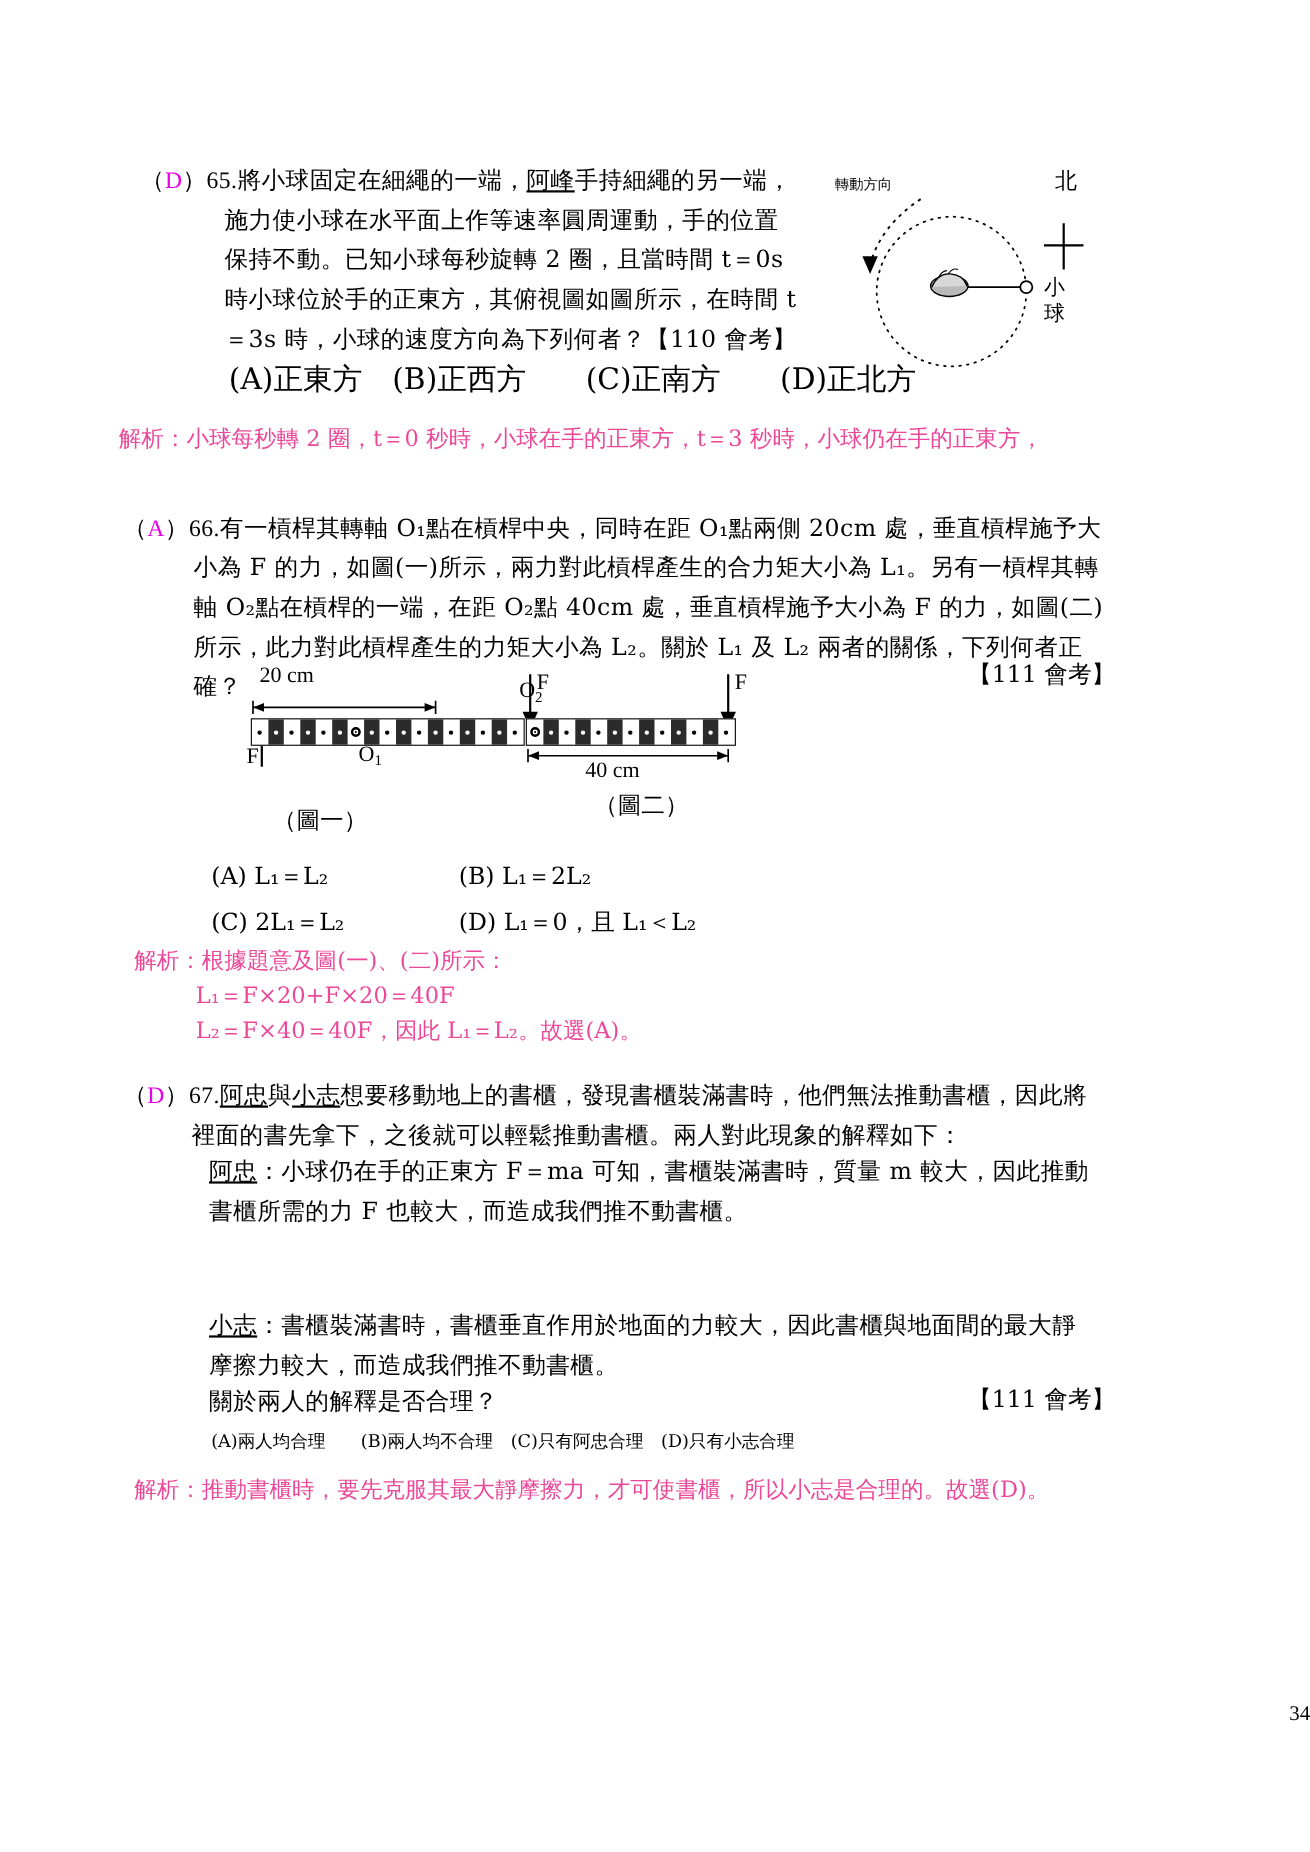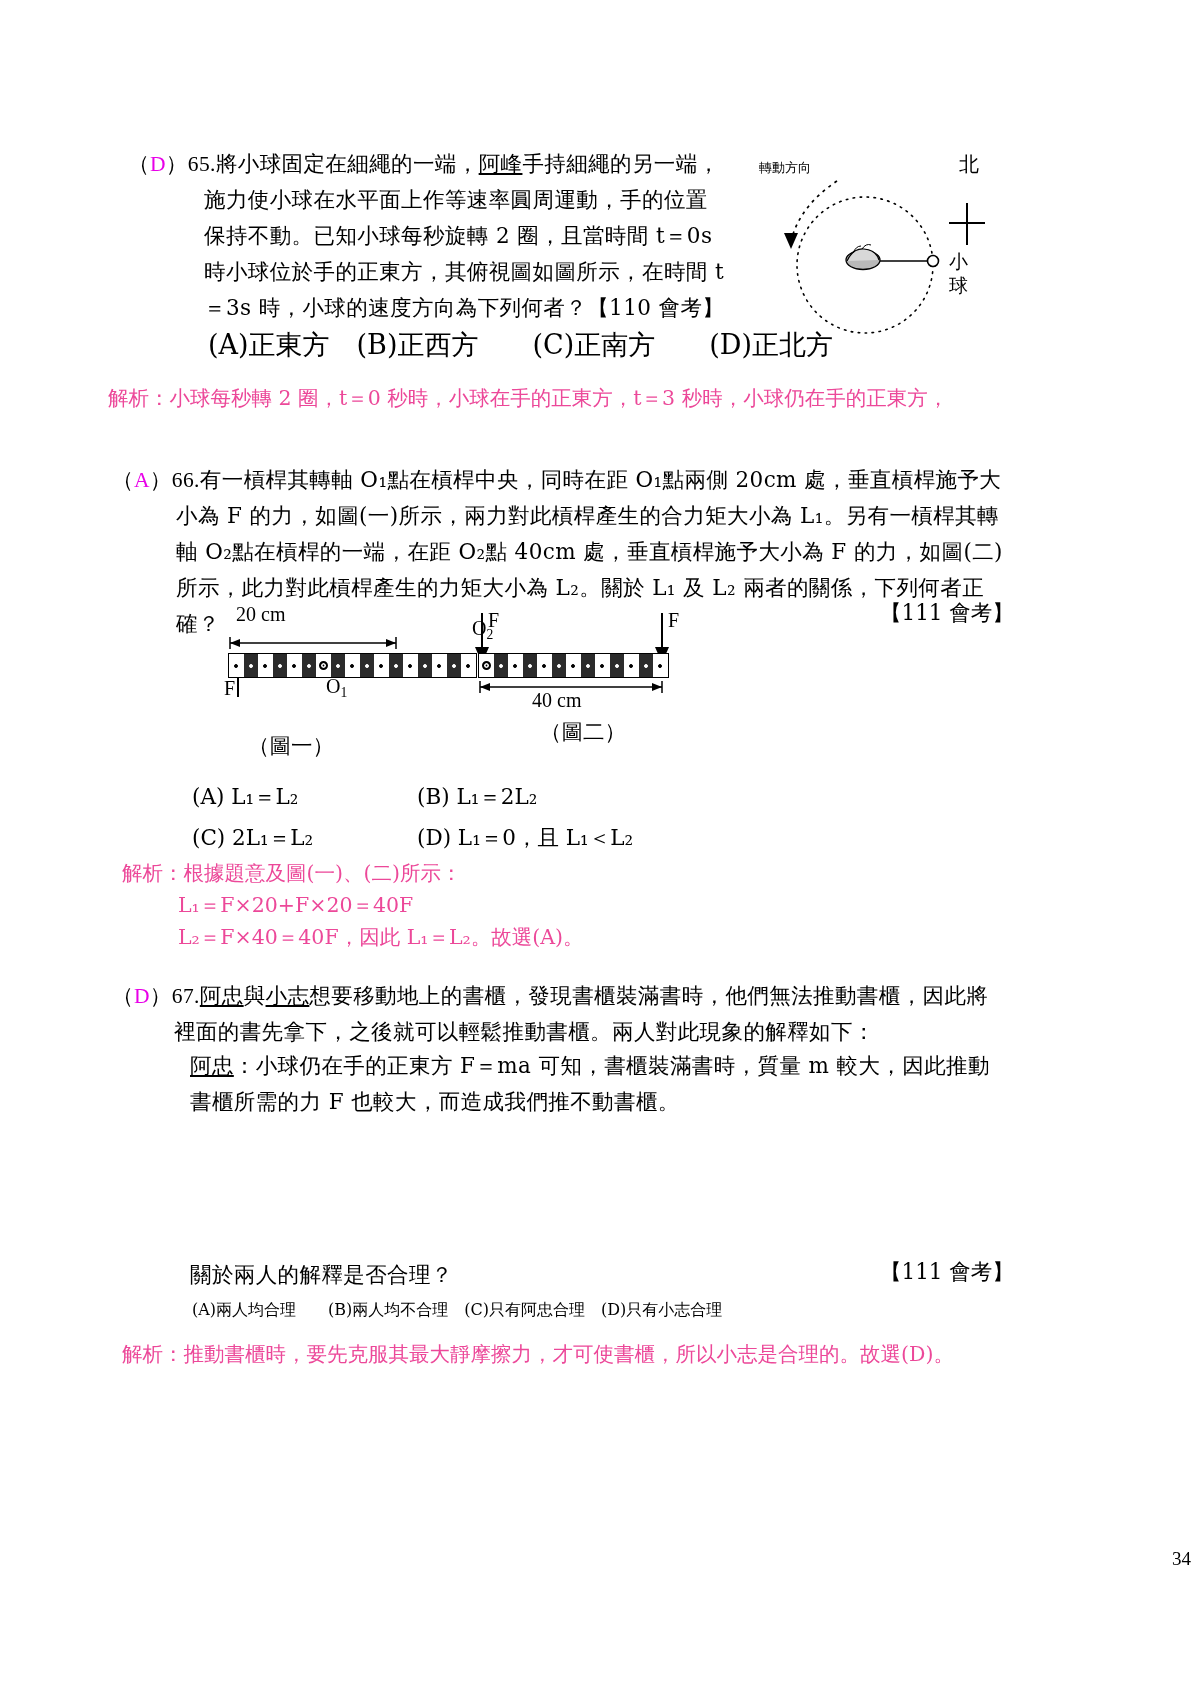--- a/index.html
+++ b/index.html
@@ -362,20 +362,24 @@
       <span class="ans-paren">（<span class="ans-letter">D</span>）</span><span class="qnum">67.</span><span class="cjk"><span class="uline">阿忠</span>與<span class="uline">小志</span>想要移動地上的書櫃，發現書櫃裝滿書時，他們無法推動書櫃，因此將</span>
     </div>
     <div class="hang cjk">裡面的書先拿下，之後就可以輕鬆推動書櫃。兩人對此現象的解釋如下：</div>
   </div>
 
   <div class="body-text" id="q67-p1">
     <div class="cjk"><span class="uline">阿忠</span><span>：小球仍在手的正東方 F＝ma 可知，書櫃裝滿書時，質量 m 較大，因此推動</span></div>
     <div class="cjk">書櫃所需的力 F 也較大，而造成我們推不動書櫃。</div>
   </div>
 
+  <div class="body-text" id="q67-p3">
+    <div class="cjk"><span class="uline">小志</span><span>：書櫃裝滿書時，書櫃垂直作用於地面的力較大，因此書櫃與地面間的最大靜</span></div>
+    <div class="cjk">摩擦力較大，而造成我們推不動書櫃。</div>
+  </div>
 
   <div class="body-text cjk" id="q67-ask">關於兩人的解釋是否合理？</div>
   <div id="tag111b" class="cjk">【111 會考】</div>
   <div id="q67-opts" class="cjk">(A)兩人均合理　　(B)兩人均不合理　(C)只有阿忠合理　(D)只有小志合理</div>
 
   <div class="q-block explain" id="ex67">
     <div class="cjk"><span>解析：</span><span>推動書櫃時，要先克服其最大靜摩擦力，才可使書櫃，所以小志是合理的。故選(D)。</span></div>
   </div>
 
   <div id="pagenum">34</div>

